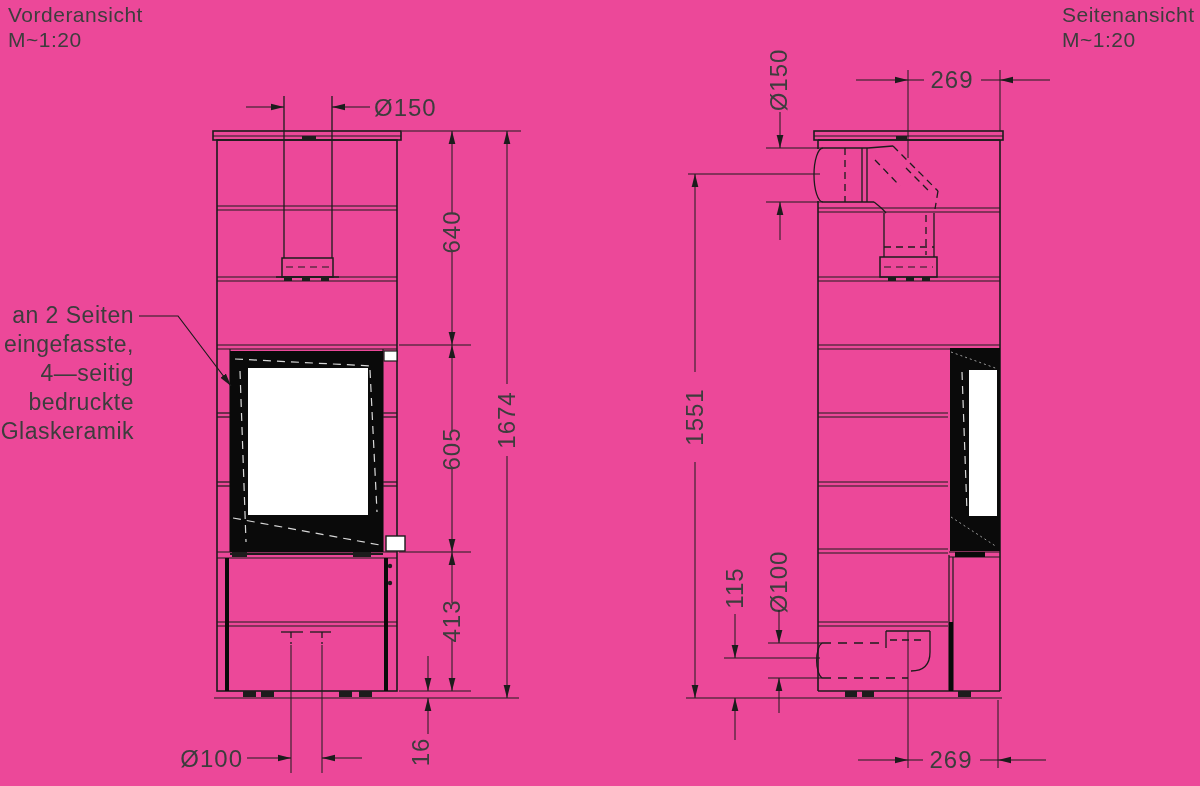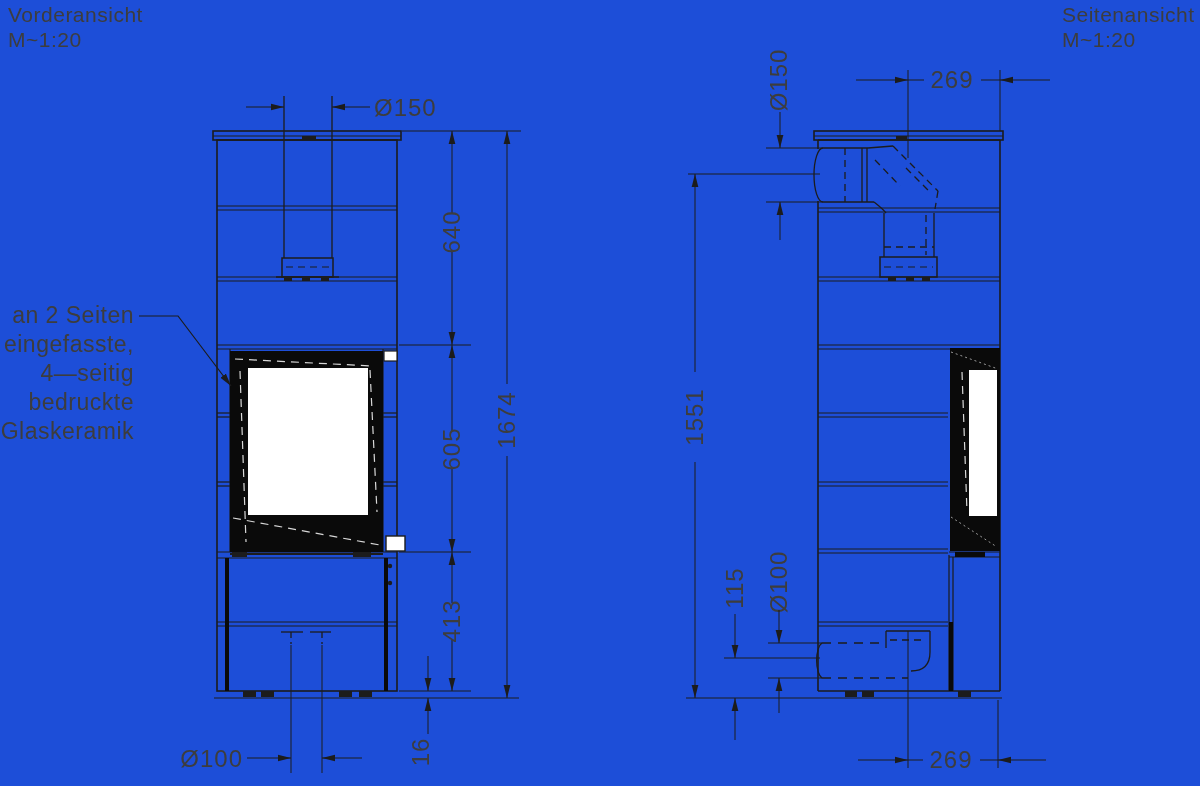--- a/index.html
+++ b/index.html
@@ -1,16 +1,16 @@
 <!DOCTYPE html>
 <html><head>
 <meta charset="utf-8">
 <style>
   html,body{margin:0;padding:0;background:#ffffff;}
-  .sheet{width:1200px;height:786px;background:#1d4ed8;position:relative;overflow:hidden;
+  .sheet{width:1200px;height:786px;background:#ec4899;position:relative;overflow:hidden;
          font-family:"Liberation Sans", sans-serif;}
   svg{display:block;}
   text{font-family:"Liberation Sans", sans-serif;fill:#3d3d3d;}
   .title{font-size:21px;letter-spacing:.5px;}
   .dim{font-size:24px;letter-spacing:1px;}
   .note{font-size:23px;letter-spacing:.5px;}
 </style>
 </head>
 <body>
 

